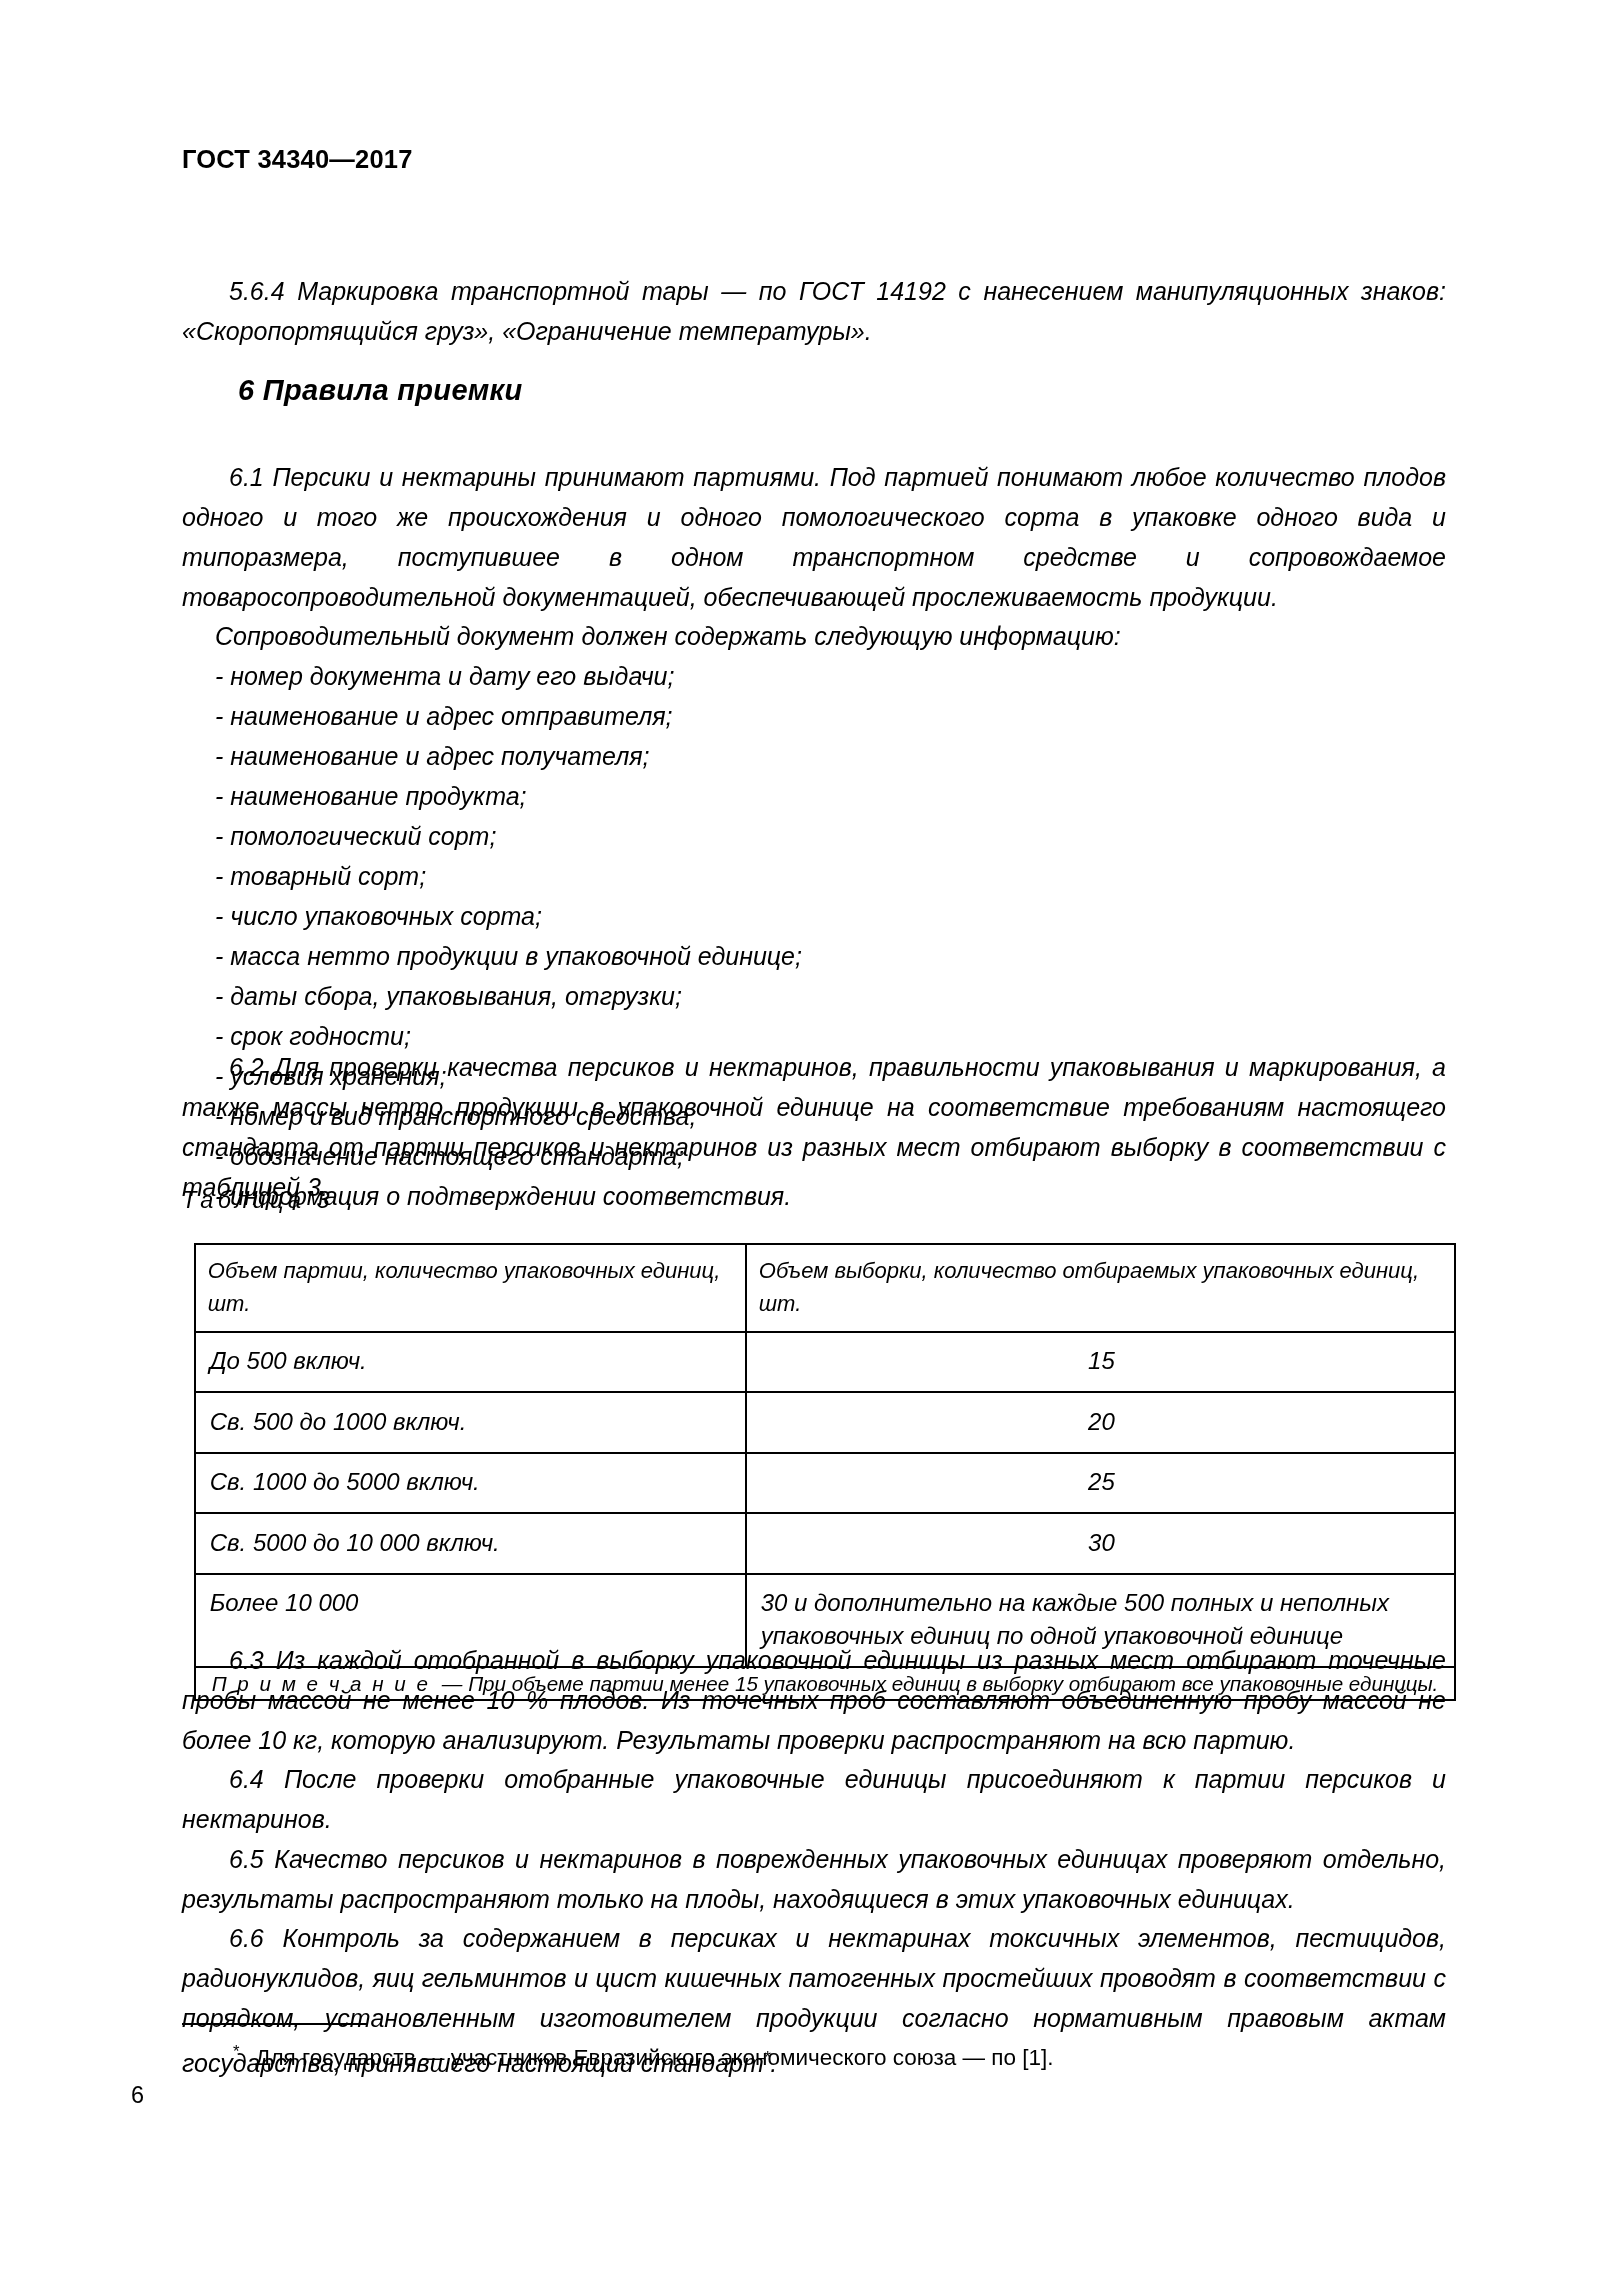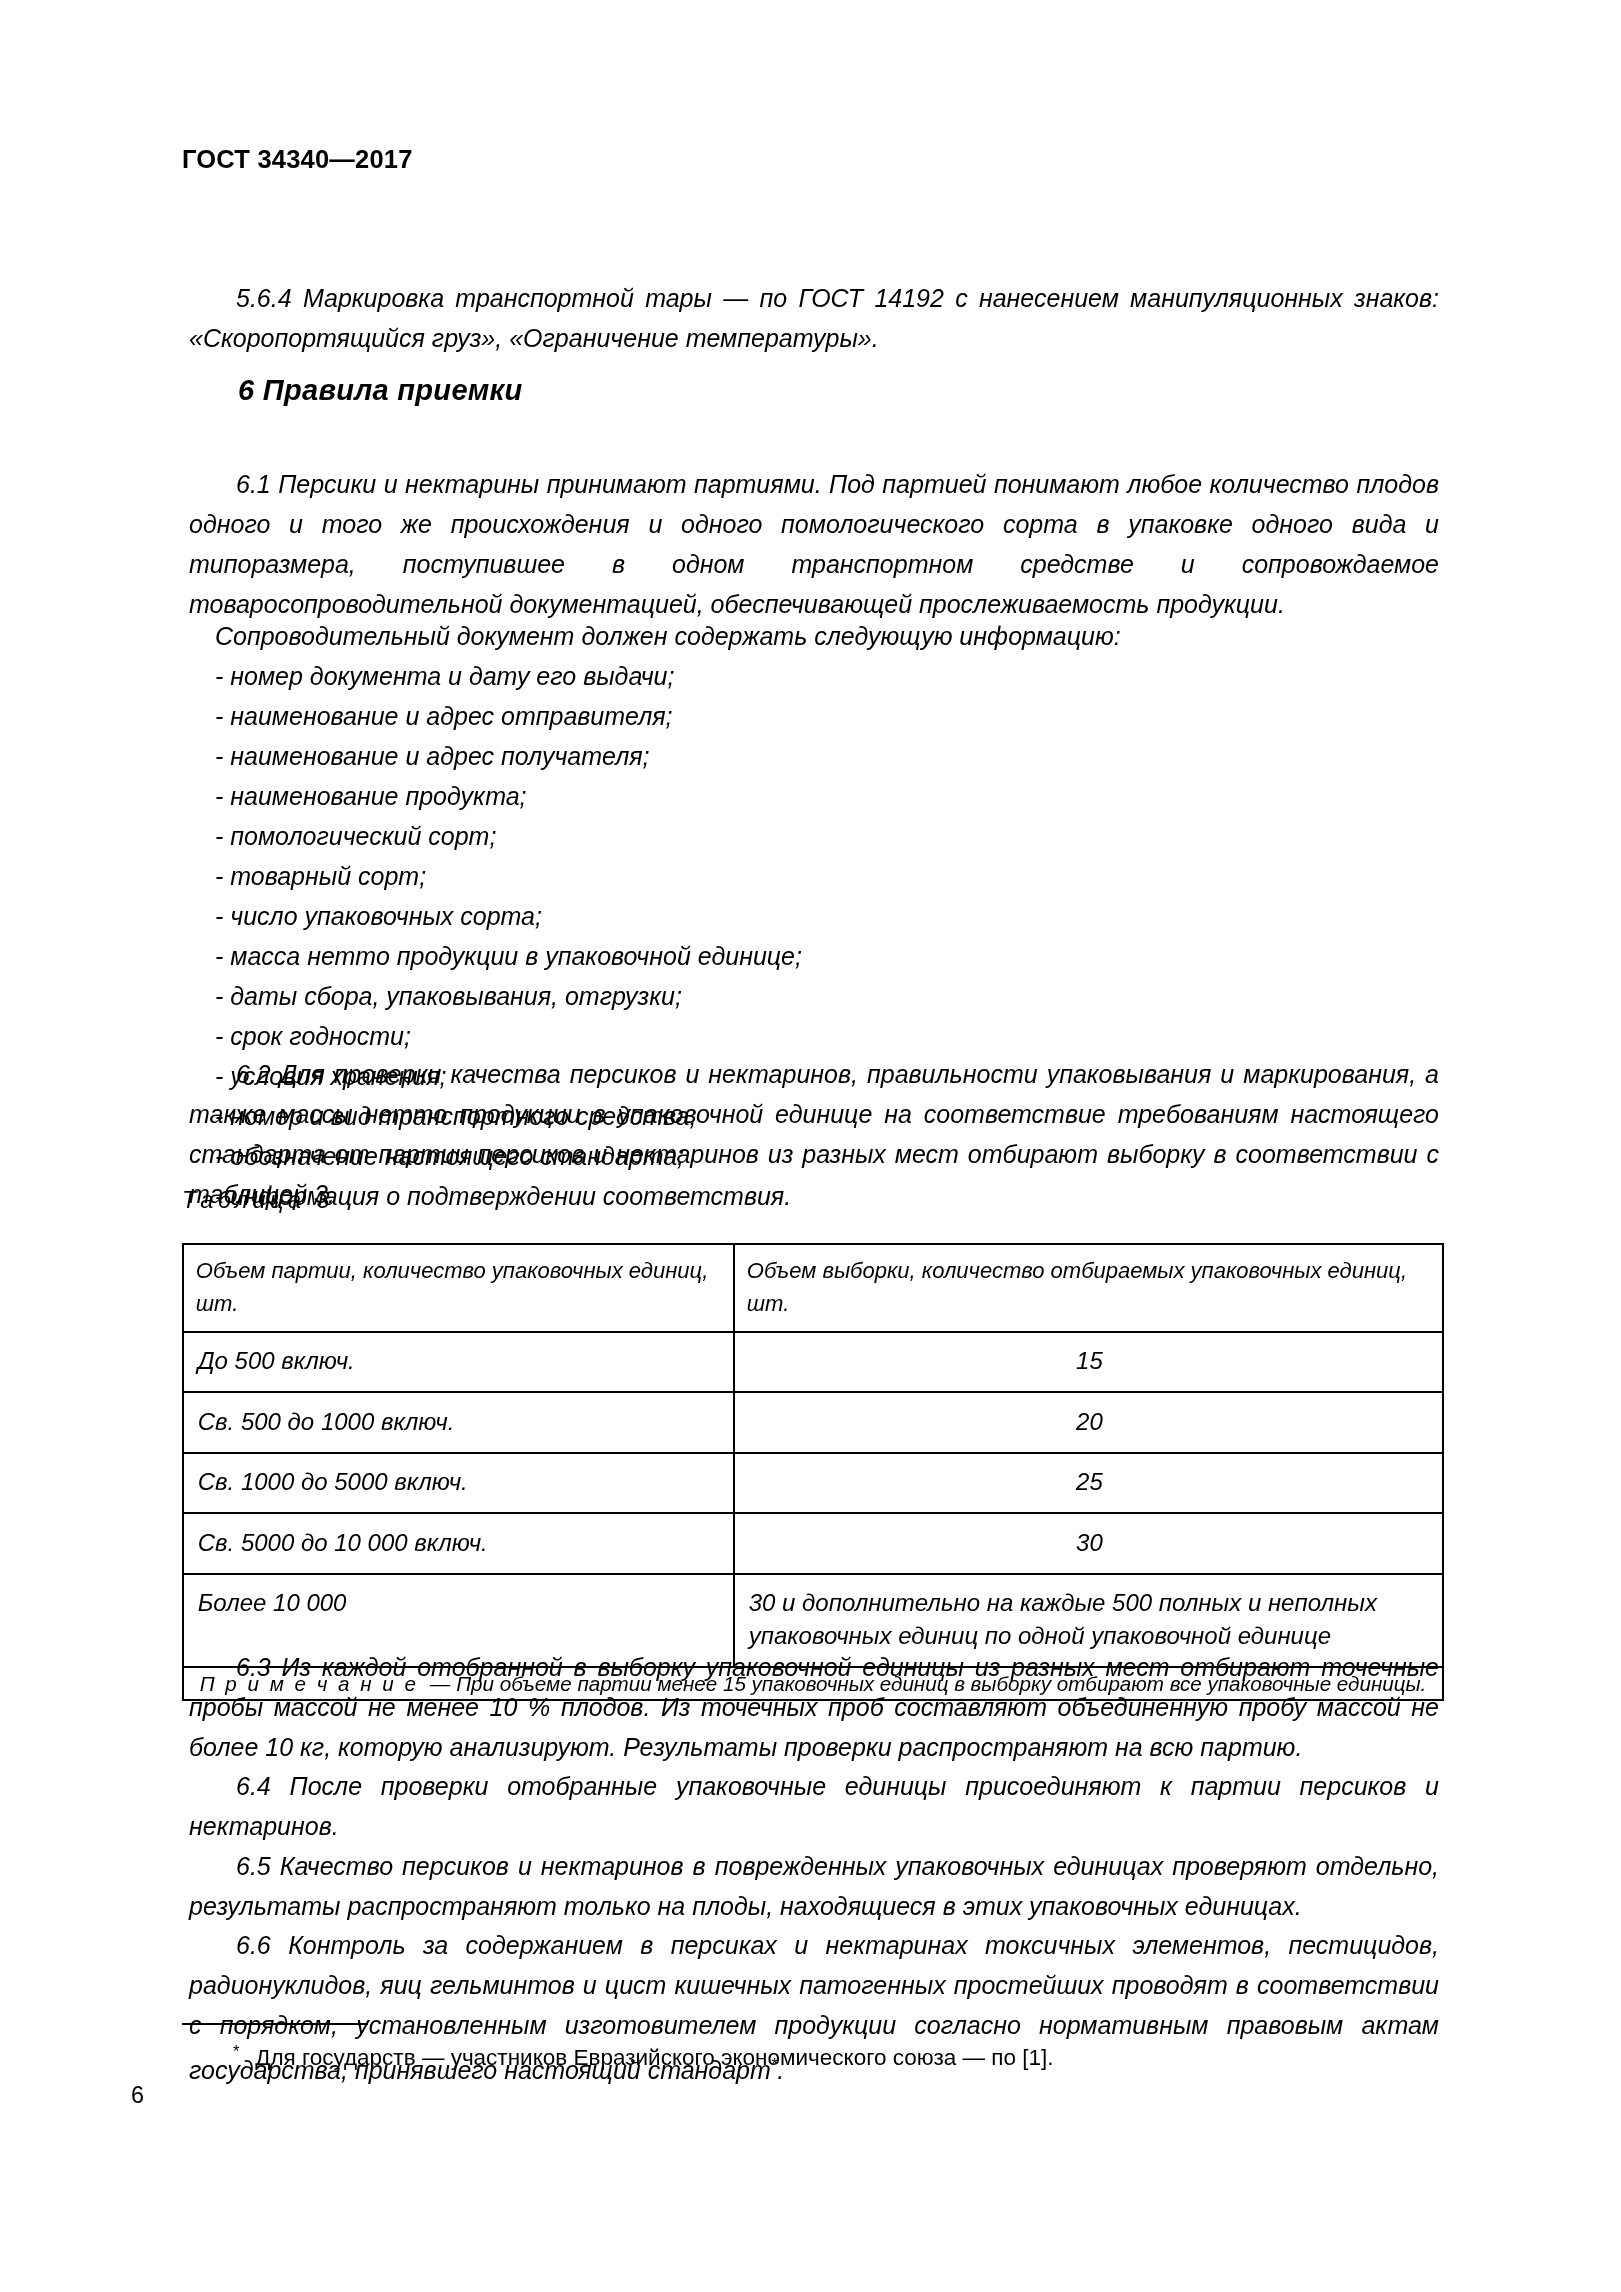--- a/index.html
+++ b/index.html
@@ -38,21 +38,21 @@
     white-space: nowrap;
   }
 
   
   .body-block {
     position: absolute;
     left: 0;
     width: 1264px;
   }
   p.para {
-    margin: 7px;
+    margin: 0;
     font-style: italic;
     font-size: 25px;
     line-height: 40px;
     text-align: justify;
     text-justify: inter-word;
     hyphens: none;
   }
   p.para.indent {
     text-indent: 47px;
   }
@@ -93,21 +93,21 @@
     top: 1187px;
     font-style: italic;
     font-size: 23.5px;
     letter-spacing: 4.4px;
     white-space: nowrap;
   }
 
   
   .data-table {
     position: absolute;
-    left: 0px;
+    left: 12px;
     top: 1243px;
     width: 1262px;
     border-collapse: collapse;
     table-layout: fixed;
   }
   .data-table td {
     border: 2px solid #000000;
     padding: 0;
     vertical-align: top;
   }

